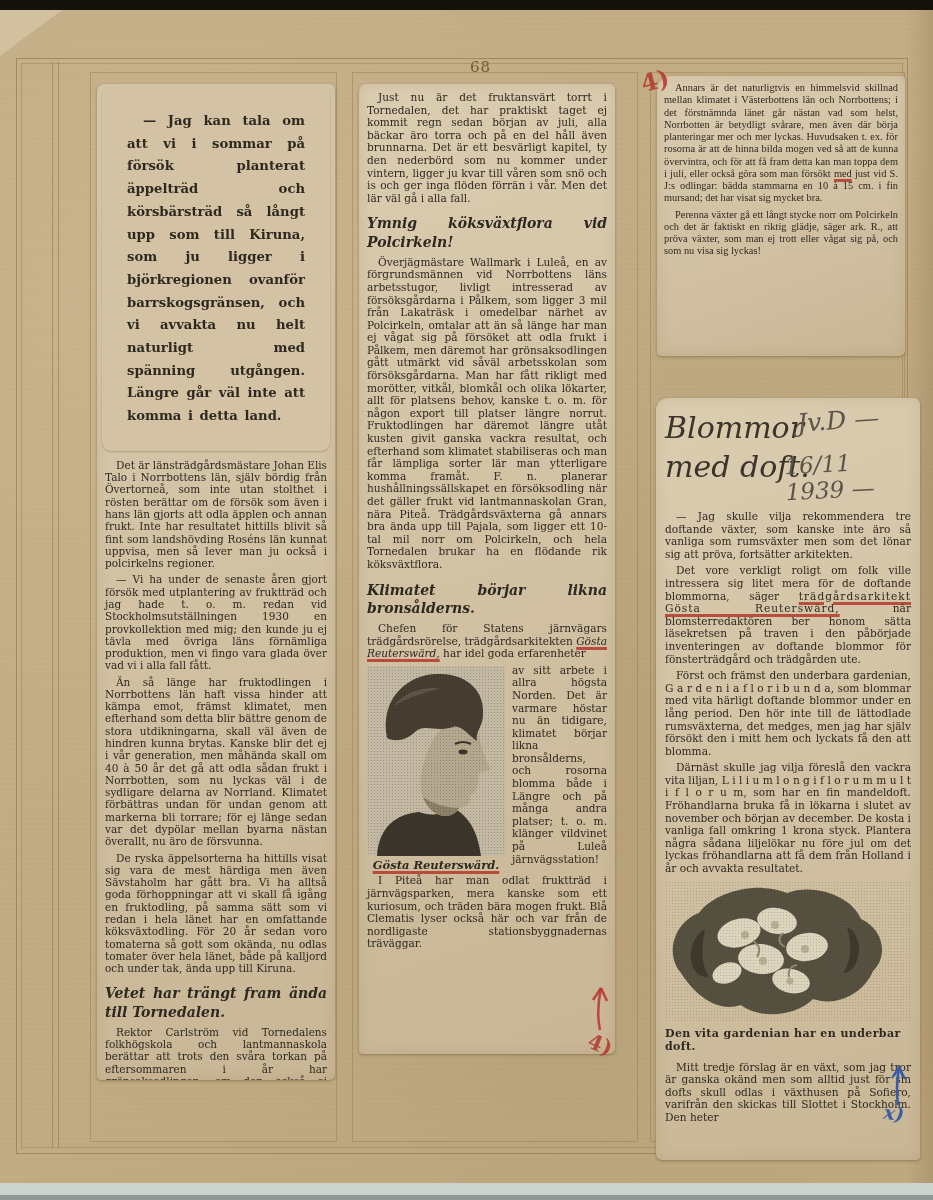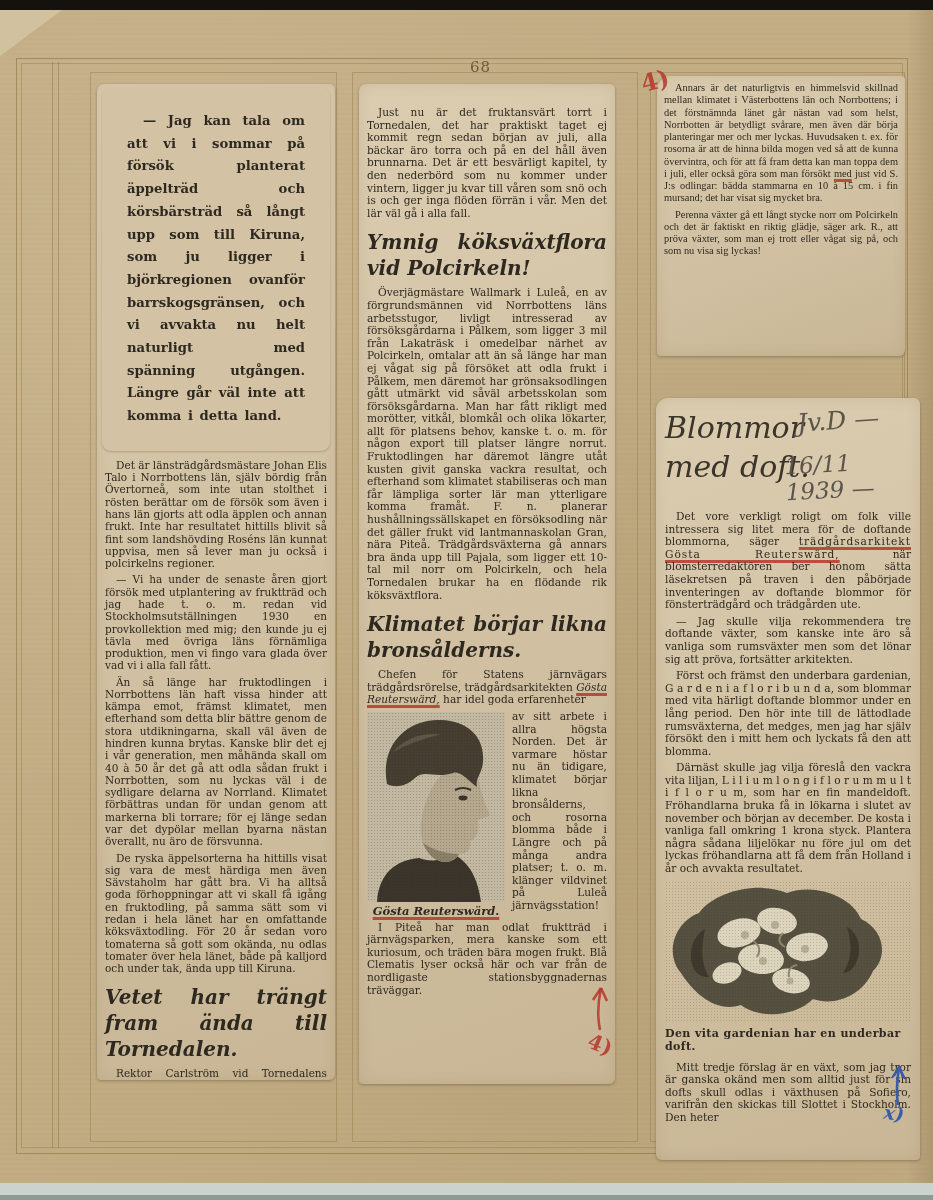--- a/index.html
+++ b/index.html
@@ -38,21 +38,21 @@
     border-radius:7px 5px 6px 4px;
     text-align:justify;overflow:hidden;
   }
   .clip p{margin:0 0 4px;text-indent:11px;font-size:10.5px;line-height:1.17;}
   .clip-c2 p{font-size:10.6px;line-height:1.19;}
   .clip-c3a p{font-size:10.4px;line-height:1.18;font-family:Liberation Serif, serif;}
   .clip-c3b p{font-size:10.6px;line-height:1.19;}
   .lead-clip{background:#d3c2a3;margin:-3px -3px 8px;padding:8px 10px;border-radius:9px;
     box-shadow:0 1px 2px rgba(80,55,20,.28);}
   .lead-clip p{font-size:13.2px;font-weight:700;line-height:1.72;text-indent:16px;word-spacing:2px;margin:15px;}
-  .clip-h{font-style:italic;font-weight:700;font-size:20px;line-height:1.3;margin:10px 0 5px;text-indent:0 !important;}
+  .clip-h{font-style:italic;font-weight:700;font-size:14px;line-height:1.3;margin:10px 0 5px;text-indent:0 !important;}
   .ru{text-decoration:underline;text-decoration-color:rgba(181,55,44,.85);
       text-decoration-thickness:2.5px;text-underline-offset:2px;}
   .it{font-style:italic;}
   .ls{letter-spacing:1px;}
   .para-flow{font-size:10.6px;line-height:1.19;margin:2px 0 4px;}
   .gosta-fig{float:left;width:138px;margin:3px 7px 2px 12px;}
   .gosta-photo{width:138px;height:190px;background:#c6bca9;position:relative;overflow:hidden;
     box-shadow:inset 0 0 0 1px rgba(70,55,30,.3);}
   .gosta-photo::after{content:"";position:absolute;inset:0;
     background-image:radial-gradient(rgba(40,32,20,.25) .7px, transparent .8px);
@@ -98,21 +98,21 @@
     <p>— Jag kan tala om att vi i sommar på försök planterat äppelträd och körsbärsträd så långt upp som till Kiruna, som ju ligger i björkregionen ovanför barrskogsgränsen, och vi avvakta nu helt naturligt med spänning utgången. Längre går väl inte att komma i detta land.</p>
   </div>
   <p>Det är länsträdgårdsmästare Johan Elis Talo i Norrbottens län, själv bördig från Övertorneå, som inte utan stolthet i rösten berättar om de försök som även i hans län gjorts att odla äpplen och annan frukt. Inte har resultatet hittills blivit så fint som landshövding Roséns län kunnat uppvisa, men så lever man ju också i polcirkelns regioner.</p>
   <p>— Vi ha under de senaste åren gjort försök med utplantering av fruktträd och jag hade t. o. m. redan vid Stockholmsutställningen 1930 en provkollektion med mig; den kunde ju ej tävla med övriga läns förnämliga produktion, men vi fingo vara glada över vad vi i alla fall fått.</p>
   <p>Än så länge har fruktodlingen i Norrbottens län haft vissa hinder att kämpa emot, främst klimatet, men efterhand som detta blir bättre genom de stora utdikningarna, skall väl även de hindren kunna brytas. Kanske blir det ej i vår generation, men måhända skall om 40 à 50 år det gå att odla sådan frukt i Norrbotten, som nu lyckas väl i de sydligare delarna av Norrland. Klimatet förbättras undan för undan genom att markerna bli torrare; för ej länge sedan var det dypölar mellan byarna nästan överallt, nu äro de försvunna.</p>
   <p>De ryska äppelsorterna ha hittills visat sig vara de mest härdiga men även Sävstaholm har gått bra. Vi ha alltså goda förhoppningar att vi skall få igång en fruktodling, på samma sätt som vi redan i hela länet har en omfattande köksväxtodling. För 20 år sedan voro tomaterna så gott som okända, nu odlas tomater över hela länet, både på kalljord och under tak, ända upp till Kiruna.</p>
   <div class="clip-h">Vetet har trängt fram ända till Tornedalen.</div>
   <p>Rektor Carlström vid Tornedalens folkhögskola och lantmannaskola berättar att trots den svåra torkan på eftersommaren i år har grönsaksodlingen, om den också ej kvantitativt blivit så rik som andra år, kvalitativt blivit så utmärkt resultat. Rödbetor, morötter, palsternackor och kål, både vitkål och blomkål, ha gått mycket väl, och naturligtvis potatis, men den räknas ju till de stora jordbruksväxterna. Av dessa sistnämnda är att märka att havreodlingen skjutit fart, till en del på kornets bekostnad (antagligen för att kornodling i större skala ej anses så lönande), samt att veteodlingen i en viss utsträckning nu nått ända upp i Tornedalen och slagit väl ut. Någon fruktodling (äpplen och päron) att tala om har man ännu ej i dessa trakter.</p>
 </div>
 
-<div class="clip clip-c2" style="left:359px;top:84px;width:240px;height:956px;padding:22px 8px;">
+<div class="clip clip-c2" style="left:359px;top:84px;width:240px;height:956px;padding:7px 8px;">
   <p>Just nu är det fruktansvärt torrt i Tornedalen, det har praktiskt taget ej kommit regn sedan början av juli, alla bäckar äro torra och på en del håll även brunnarna. Det är ett besvärligt kapitel, ty den nederbörd som nu kommer under vintern, ligger ju kvar till våren som snö och is och ger inga flöden förrän i vår. Men det lär väl gå i alla fall.</p>
   <div class="clip-h">Ymnig köksväxtflora vid Polcirkeln!</div>
   <p>Överjägmästare Wallmark i Luleå, en av förgrundsmännen vid Norrbottens läns arbetsstugor, livligt intresserad av försöksgårdarna i Pålkem, som ligger 3 mil från Lakaträsk i omedelbar närhet av Polcirkeln, omtalar att än så länge har man ej vågat sig på försöket att odla frukt i Pålkem, men däremot har grönsaksodlingen gått utmärkt vid såväl arbetsskolan som försöksgårdarna. Man har fått rikligt med morötter, vitkål, blomkål och olika lökarter, allt för platsens behov, kanske t. o. m. för någon export till platser längre norrut. Fruktodlingen har däremot längre utåt kusten givit ganska vackra resultat, och efterhand som klimatet stabiliseras och man får lämpliga sorter lär man ytterligare komma framåt. F. n. planerar hushållningssällskapet en försöksodling när det gäller frukt vid lantmannaskolan Gran, nära Piteå. Trädgårdsväxterna gå annars bra ända upp till Pajala, som ligger ett 10-tal mil norr om Polcirkeln, och hela Tornedalen brukar ha en flödande rik köksväxtflora.</p>
   <div class="clip-h">Klimatet börjar likna bronsålderns.</div>
   <p><span>Chefen för Statens järnvägars trädgårdsrörelse, trädgårdsarkitekten </span><span class="ru it">Gösta Reuterswärd,</span><span> har idel goda erfarenheter</span></p>
   <div class="para-flow">
     <figure class="gosta-fig" style="margin-left:0;margin-top:2px;">
       <div class="gosta-photo">
         <svg width="138" height="190" viewBox="0 0 138 190">
           <rect x="0" y="0" width="138" height="190" fill="#c3b8a2"></rect>
@@ -138,22 +138,22 @@
   <p>Perenna växter gå ett långt stycke norr om Polcirkeln och det är faktiskt en riktig glädje, säger ark. R., att pröva växter, som man ej trott eller vågat sig på, och som nu visa sig lyckas!</p>
 </div>
 
 <div class="clip clip-c3b" style="left:656px;top:398px;width:246px;height:742px;padding:10px 9px;border-radius:12px 6px 4px 6px;">
   <div class="title-block">
     <div class="big-title">Blommor</div>
     <div class="big-title">med doft.</div>
     <span class="hw hw1">Jv.D —</span>
     <span class="hw hw2">16/11 1939 —</span>
   </div>
+  <p>— Jag skulle vilja rekommendera tre doftande växter, som kanske inte äro så vanliga som rumsväxter men som det lönar sig att pröva, fortsätter arkitekten.</p>
   <p><span>Det vore verkligt roligt om folk ville intressera sig litet mera för de doftande blommorna, säger </span><span class="ru ls">trädgårdsarkitekt Gösta Reuterswärd,</span><span> när blomsterredaktören ber honom sätta läsekretsen på traven i den påbörjade inventeringen av doftande blommor för fönsterträdgård och trädgården ute.</span></p>
-  <p>— Jag skulle vilja rekommendera tre doftande växter, som kanske inte äro så vanliga som rumsväxter men som det lönar sig att pröva, fortsätter arkitekten.</p>
   <p>Först och främst den underbara gardenian, G a r d e n i a  f l o r i b u n d a, som blommar med vita härligt doftande blommor under en lång period. Den hör inte till de lättodlade rumsväxterna, det medges, men jag har själv försökt den i mitt hem och lyckats få den att blomma.</p>
   <p>Därnäst skulle jag vilja föreslå den vackra vita liljan, L i l i u m  l o n g i f l o r u m  m u l t i f l o r u m, som har en fin mandeldoft. Fröhandlarna bruka få in lökarna i slutet av november och början av december. De kosta i vanliga fall omkring 1 krona styck. Plantera några sådana liljelökar nu före jul om det lyckas fröhandlarna att få dem från Holland i år och avvakta resultatet.</p>
   <figure class="gard-fig" style="margin:6px 0 0;">
     <div class="gard-photo">
       <svg width="228" height="142" viewBox="0 0 228 142">
         <path d="M16,92 C0,74 8,42 34,32 C50,10 94,0 122,12 C148,2 186,14 196,38 C218,48 224,74 208,90 C198,114 170,126 148,118 C130,136 94,138 76,124 C52,132 30,114 16,92 Z" fill="#55503f"></path>
         <path d="M30,90 C22,76 26,56 40,48 C36,70 36,82 44,96 C38,96 33,94 30,90 Z" fill="#3e392c"></path>
         <path d="M190,84 C198,70 194,52 182,46 C188,66 186,80 178,92 C182,92 187,89 190,84 Z" fill="#3e392c"></path>
         <g fill="#dcd4bd">
           <ellipse cx="74" cy="52" rx="22" ry="14" transform="rotate(-15 74 52)"></ellipse>

